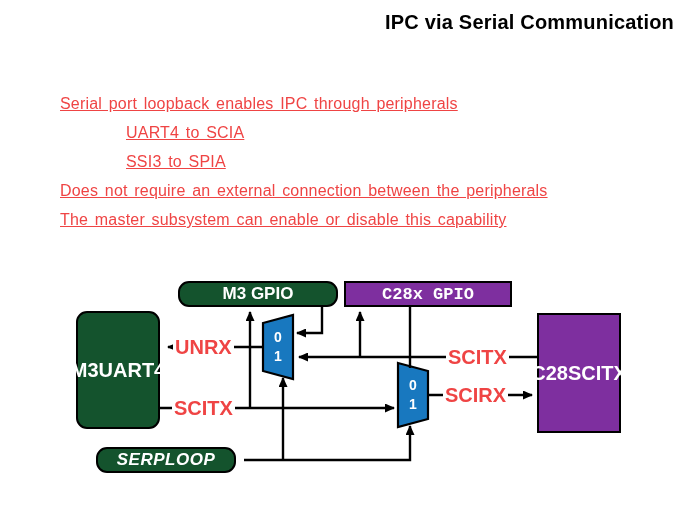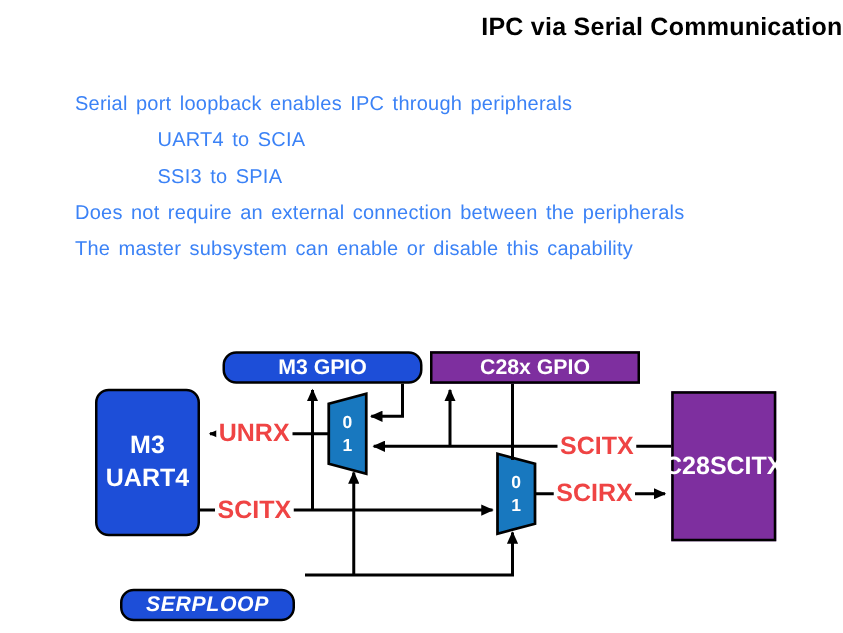--- a/index.html
+++ b/index.html
@@ -7,39 +7,39 @@
     width:674px;height:506px;position:relative;background:#ffffff;
     font-family:"Liberation Sans", sans-serif;overflow:hidden;
   }
   .abs{position:absolute;}
   
   #title{
     left:0;top:11px;width:674px;text-align:right;
     font-size:20px;font-weight:bold;color:#000000;letter-spacing:0.2px;
   }
   
-  #bodytext{left:60px;top:69px;width:590px;color:#3b82f6;}
+  #bodytext{left:60px;top:89px;width:590px;color:#ef4444;text-decoration:underline;}
   #bodytext .line{
     font-size:16px;line-height:29px;white-space:nowrap;
     letter-spacing:0.2px;word-spacing:2px;
   }
   #bodytext .indent{padding-left:66px;}
   
   .dbox{
     box-sizing:border-box;border:2px solid #000;color:#ffffff;
     display:flex;align-items:center;justify-content:center;
     font-weight:bold;text-align:center;
   }
-  .blue{background:#1d4ed8;border-radius:11px;}
+  .blue{background:#14532d;border-radius:11px;}
   .purple{background:#7E2F9F;}
   #m3gpio{left:178px;top:281px;width:160px;height:26px;font-size:17px;}
-  #c28xgpio{left:344px;top:281px;width:168px;height:26px;font-size:17px;}
-  #m3uart4{left:76px;top:311px;width:84px;height:118px;font-size:20px;line-height:27px;flex-direction:column;}
+  #c28xgpio{left:344px;top:281px;width:168px;height:26px;font-size:17px;font-family:Liberation Mono, monospace;}
+  #m3uart4{left:76px;top:311px;width:84px;height:118px;font-size:20px;line-height:27px;flex-direction:row;}
   #c28scia{left:537px;top:313px;width:84px;height:120px;font-size:20px;line-height:27px;flex-direction:row;}
-  #serploop{left:96px;top:447px;width:140px;height:26px;font-size:17px;font-style:italic;letter-spacing:0.5px;margin-top:24px;}
+  #serploop{left:96px;top:447px;width:140px;height:26px;font-size:17px;font-style:italic;letter-spacing:0.5px;}
   
   .muxdigits{
     width:30px;display:flex;flex-direction:column;align-items:center;justify-content:center;
     color:#fff;font-weight:bold;font-size:14px;line-height:19px;
   }
   #muxL-digits{left:263px;top:316px;height:62px;}
   #muxR-digits{left:398px;top:364px;height:62px;}
   
   .sig{
     background:#ffffff;color:#ef4444;font-weight:bold;font-size:20px;

